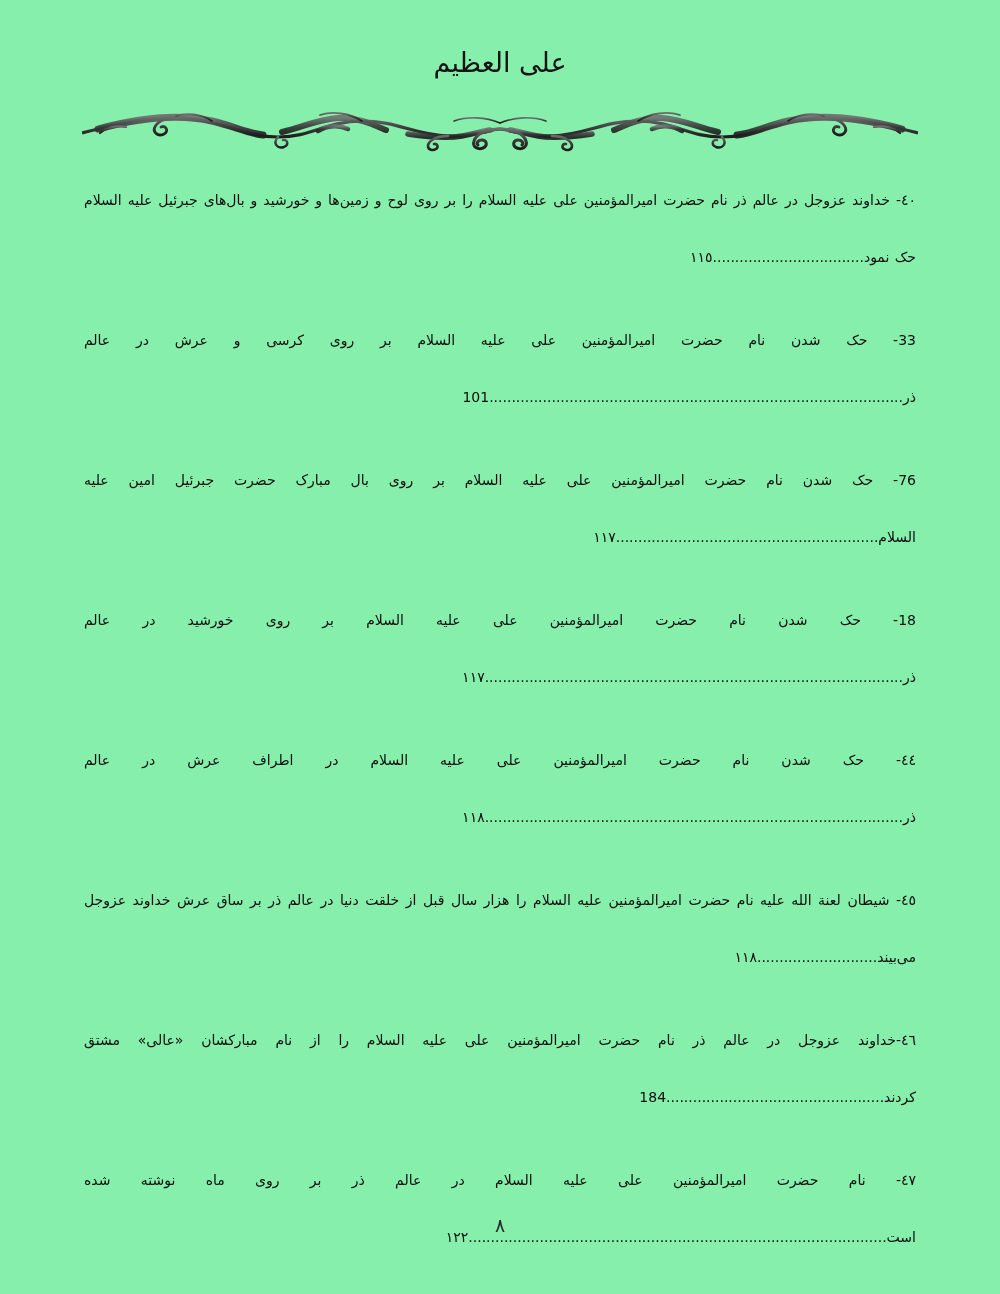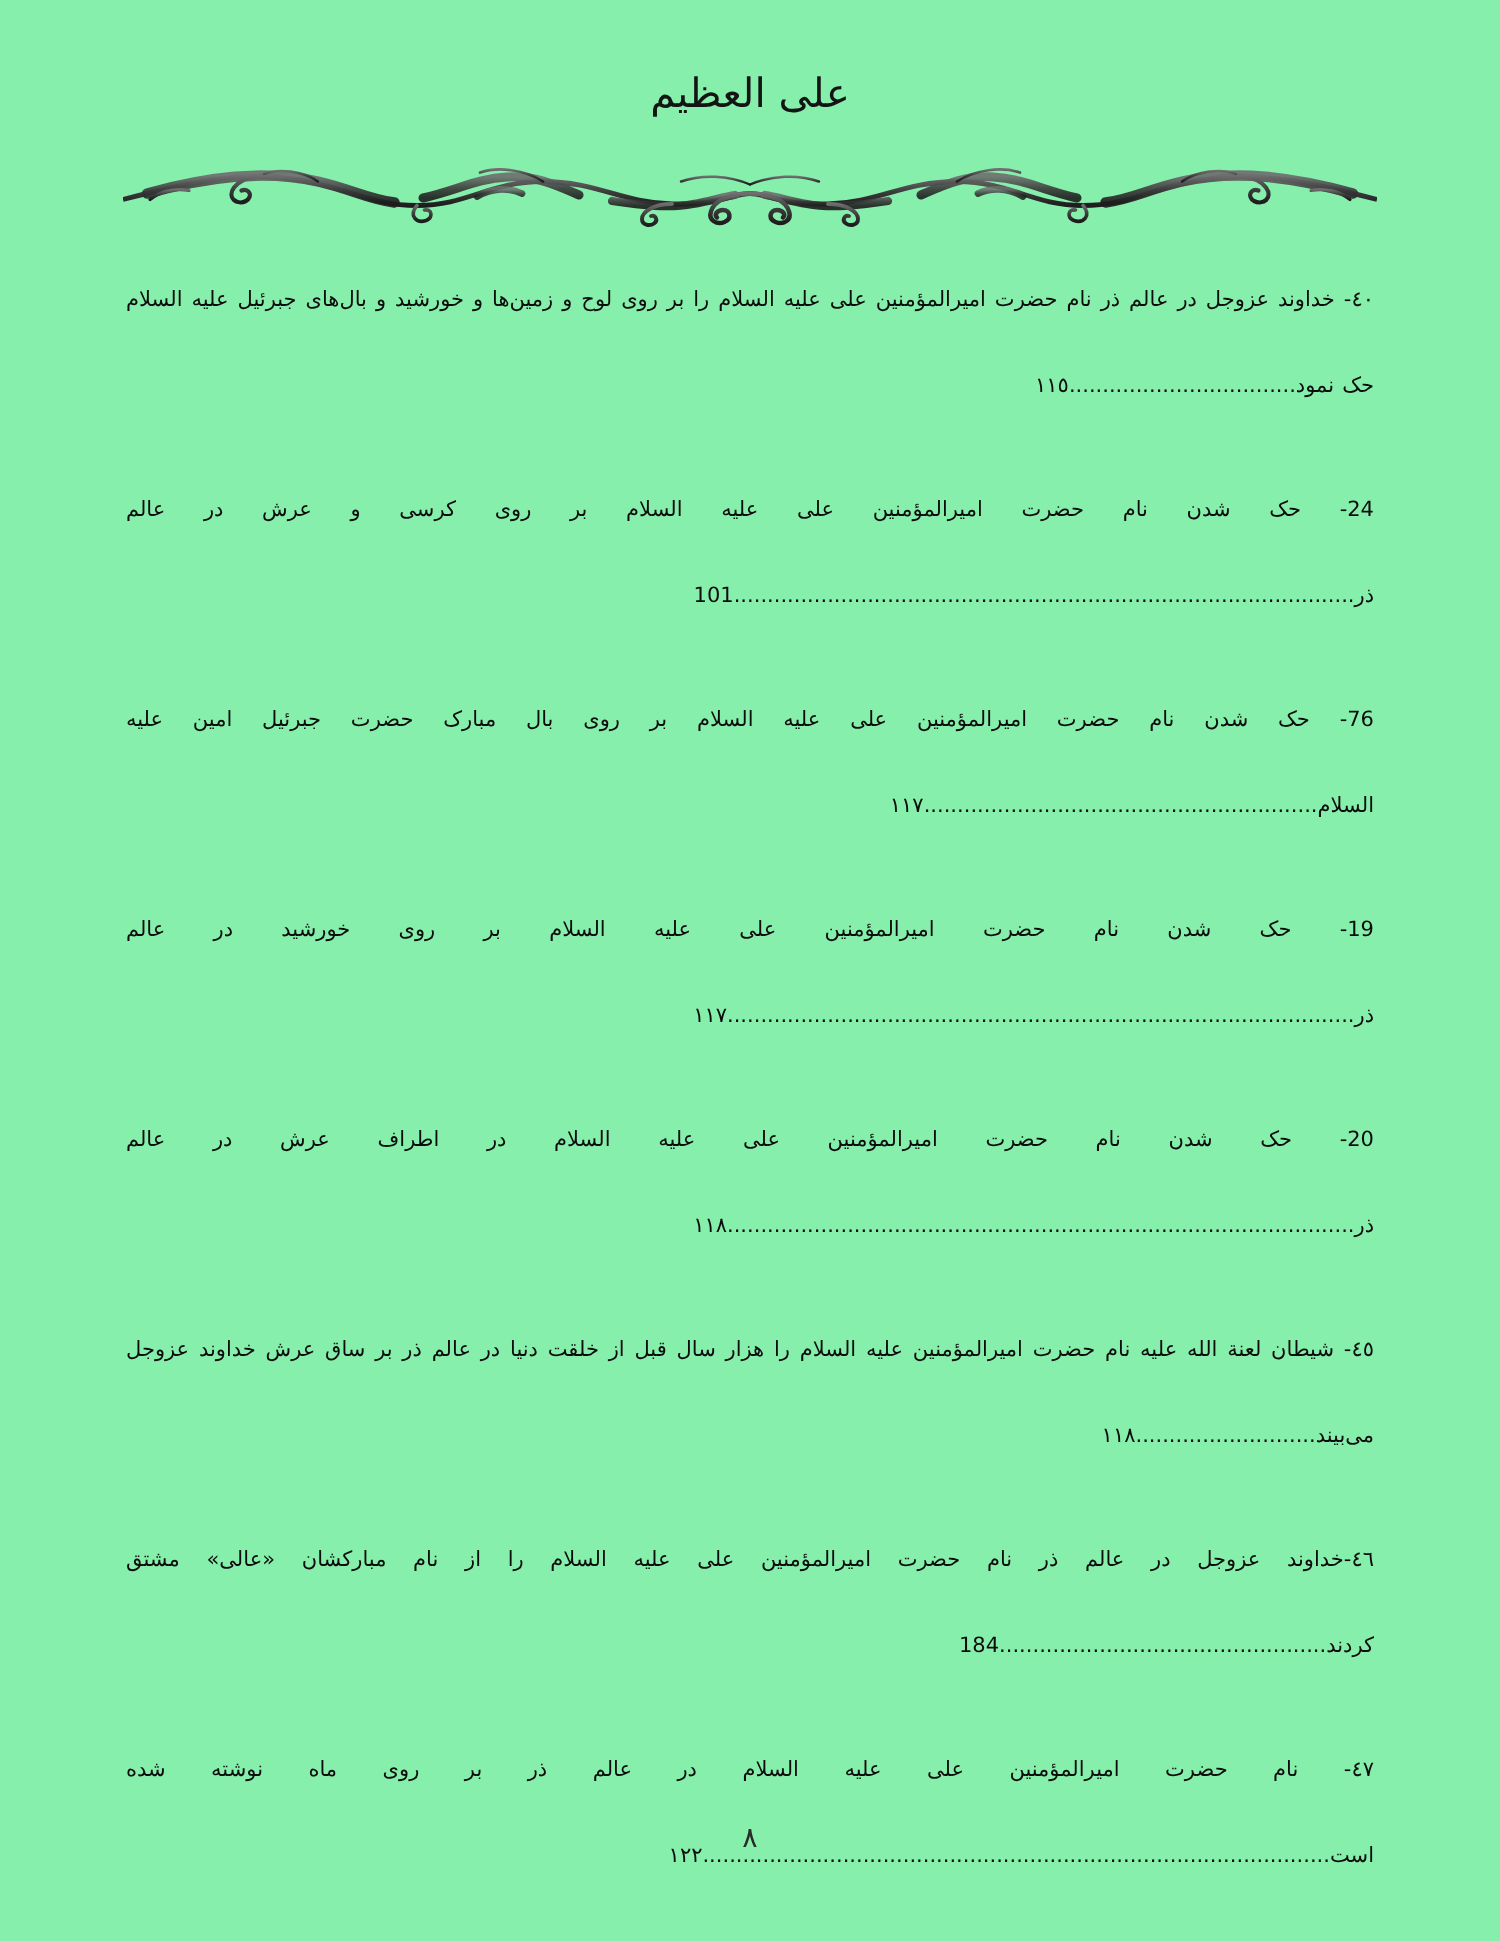--- a/index.html
+++ b/index.html
@@ -169,33 +169,33 @@
     </svg>
   </div>
 
   <div class="toc">
 
     <p class="toc-entry">
       <span class="pg">٤٠</span><span>- </span><span class="entry-text">خداوند عزوجل در عالم ذر نام حضرت امیرالمؤمنین علی علیه السلام را بر روی لوح و زمین‌ها و خورشید و بال‌های جبرئیل علیه السلام حک نمود.</span><span class="dotfill">.................................</span><span class="pg">١١٥</span>
     </p>
 
     <p class="toc-entry">
-      <span class="pg">24</span><span>- </span><span class="entry-text">حک شدن نام حضرت امیرالمؤمنین علی علیه السلام بر روی کرسی و عرش در عالم ذر.</span><span class="dotfill">............................................................................................</span><span class="pg">101</span>
+      <span class="pg">33</span><span>- </span><span class="entry-text">حک شدن نام حضرت امیرالمؤمنین علی علیه السلام بر روی کرسی و عرش در عالم ذر.</span><span class="dotfill">............................................................................................</span><span class="pg">101</span>
     </p>
 
     <p class="toc-entry">
       <span class="pg">76</span><span>- </span><span class="entry-text">حک شدن نام حضرت امیرالمؤمنین علی علیه السلام بر روی بال مبارک حضرت جبرئیل امین علیه السلام</span><span class="dotfill">...........................................................</span><span class="pg">١١٧</span>
     </p>
 
     <p class="toc-entry">
-      <span class="pg">19</span><span>- </span><span class="entry-text">حک شدن نام حضرت امیرالمؤمنین علی علیه السلام بر روی خورشید در عالم ذر.</span><span class="dotfill">.............................................................................................</span><span class="pg">١١٧</span>
-    </p>
-
-    <p class="toc-entry">
-      <span class="pg">20</span><span>- </span><span class="entry-text">حک شدن نام حضرت امیرالمؤمنین علی علیه السلام در اطراف عرش در عالم ذر.</span><span class="dotfill">.............................................................................................</span><span class="pg">١١٨</span>
+      <span class="pg">18</span><span>- </span><span class="entry-text">حک شدن نام حضرت امیرالمؤمنین علی علیه السلام بر روی خورشید در عالم ذر.</span><span class="dotfill">.............................................................................................</span><span class="pg">١١٧</span>
+    </p>
+
+    <p class="toc-entry">
+      <span class="pg">٤٤</span><span>- </span><span class="entry-text">حک شدن نام حضرت امیرالمؤمنین علی علیه السلام در اطراف عرش در عالم ذر.</span><span class="dotfill">.............................................................................................</span><span class="pg">١١٨</span>
     </p>
 
     <p class="toc-entry">
       <span class="pg">٤٥</span><span>- </span><span class="entry-text">شیطان لعنة الله علیه نام حضرت امیرالمؤمنین علیه السلام را هزار سال قبل از خلقت دنیا در عالم ذر بر ساق عرش خداوند عزوجل می‌بیند</span><span class="dotfill">...........................</span><span class="pg">١١٨</span>
     </p>
 
     <p class="toc-entry">
       <span class="pg">٤٦</span><span>-</span><span class="entry-text">خداوند عزوجل در عالم ذر نام حضرت امیرالمؤمنین علی علیه السلام را از نام مبارکشان «عالی» مشتق کردند.</span><span class="dotfill">................................................</span><span class="pg">184</span>
     </p>
 

